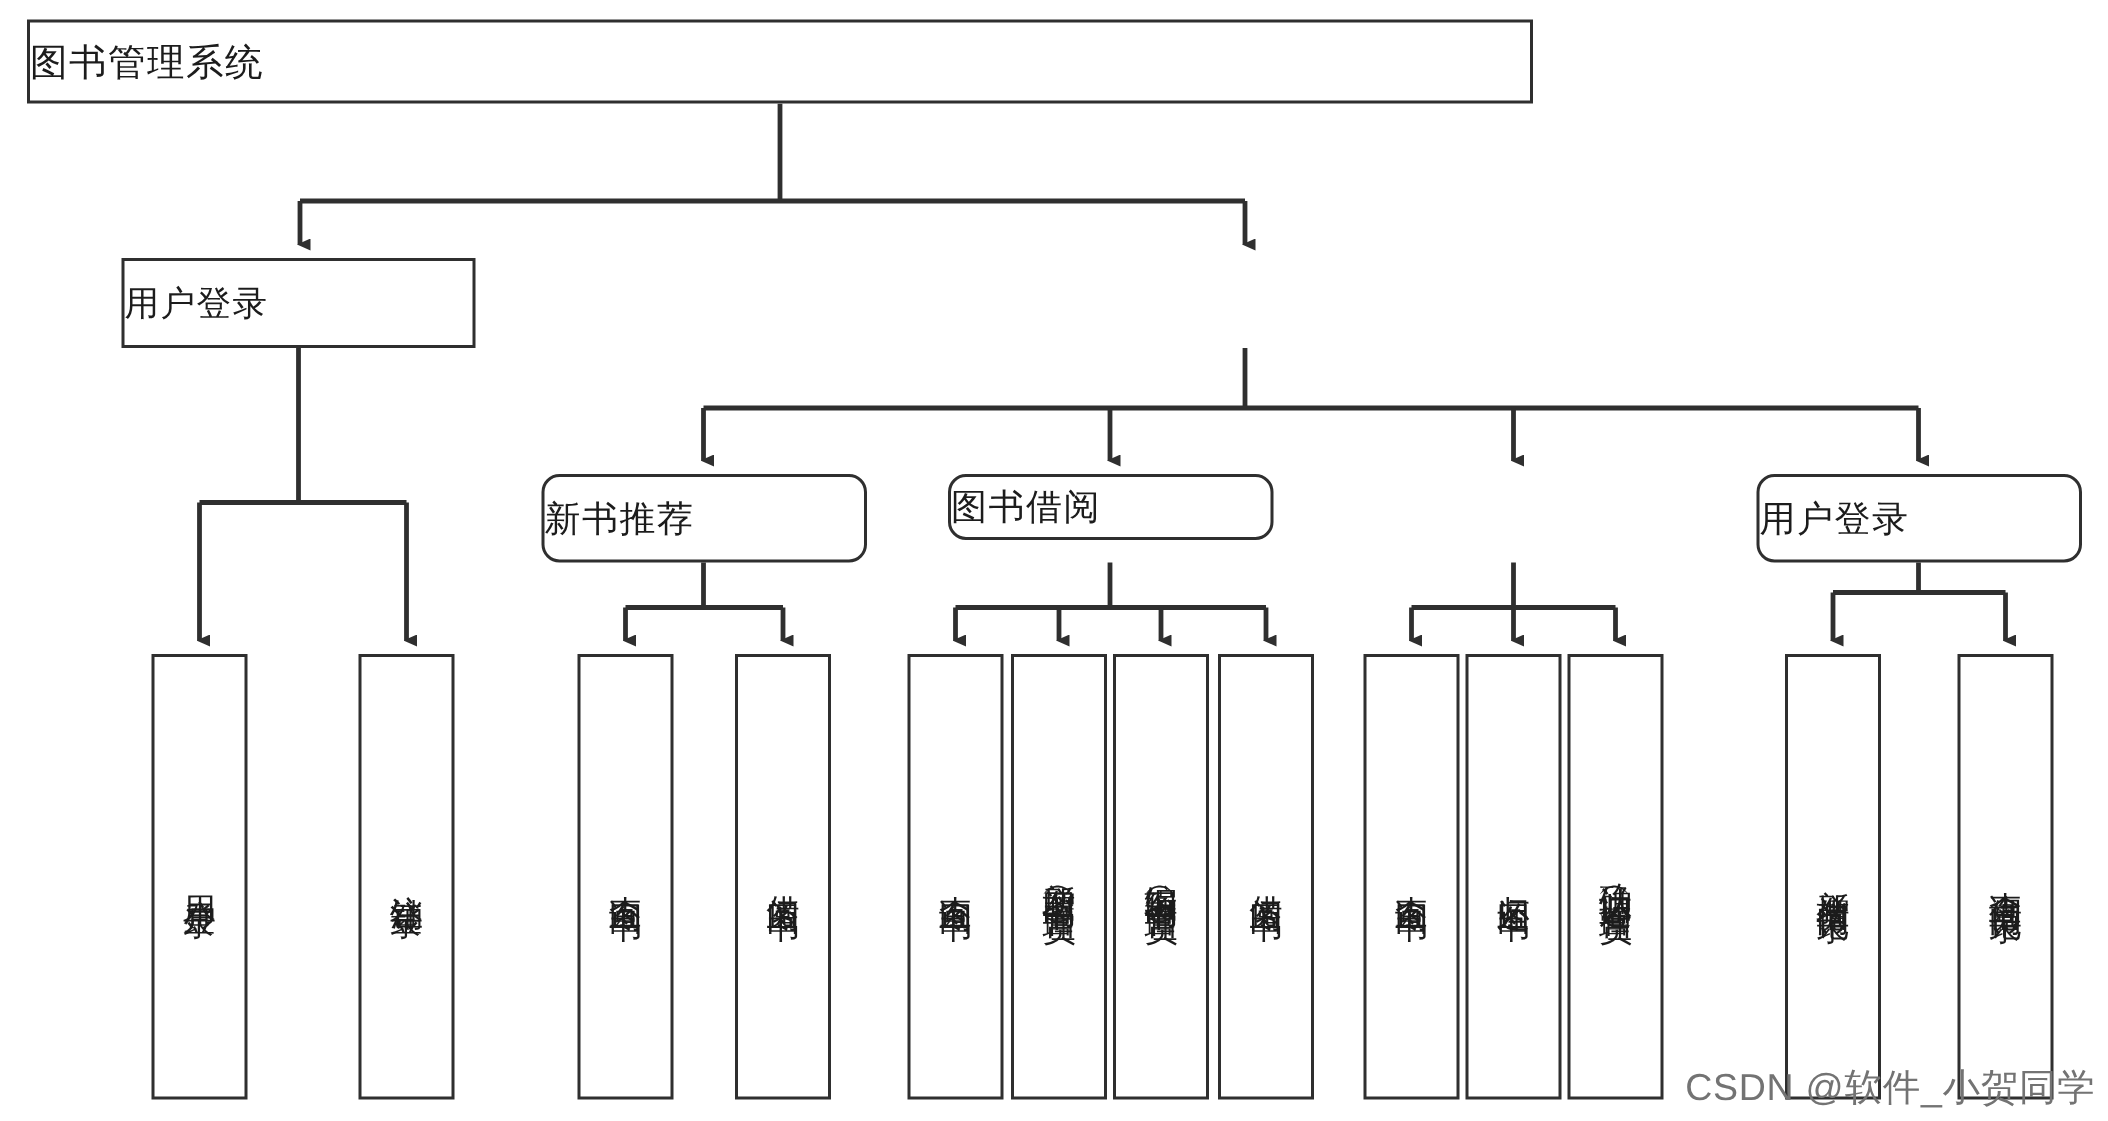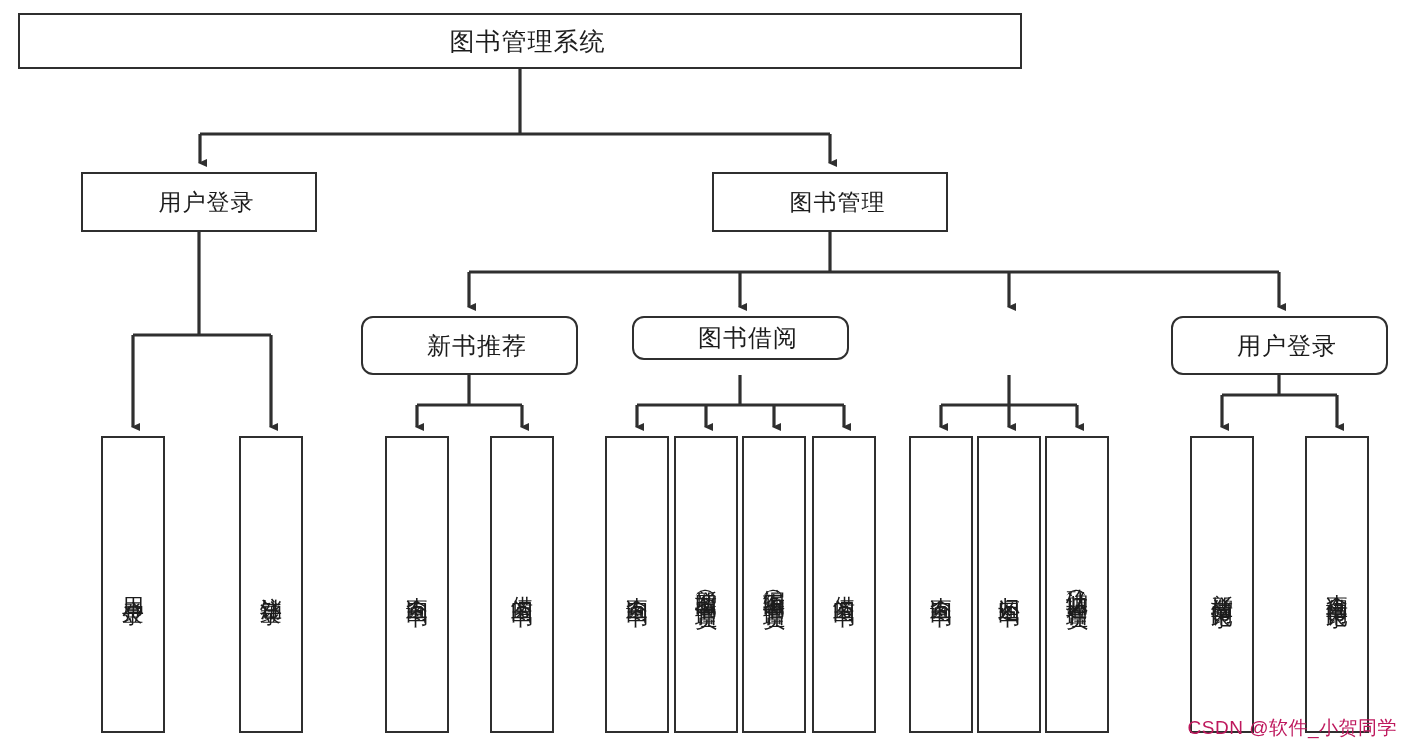--- a/index.html
+++ b/index.html
@@ -23,24 +23,23 @@
     height: 747px;
     pointer-events: none;
   }
   .node {
     position: absolute;
     box-sizing: border-box;
     border: 2px solid #2f2f2f;
     background: #ffffff;
     display: flex;
     align-items: center;
-    justify-content: center;
+    justify-content: flex-start;
     color: #1c1c1c;
     z-index: 2;
-    padding-left: 15px;
   }
   .node.root {
     font-size: 25px;
     letter-spacing: 1px;
   }
   .node.level2 {
     font-size: 23px;
     letter-spacing: 1px;
   }
   .node.level3 {
@@ -59,22 +58,22 @@
     writing-mode: vertical-rl;
     text-orientation: upright;
     white-space: nowrap;
     line-height: 1;
     text-align: center;
   }
   .watermark {
     position: absolute;
     right: 8px;
     bottom: 6px;
-    font-size: 19px;
-    color: #be185d;
+    font-size: 25px;
+    color: #737373;
     letter-spacing: 0.5px;
     z-index: 3;
     white-space: nowrap;
   }
 </style>
 </head>
 <body>
 
 <div id="canvas">
 
@@ -129,23 +128,20 @@
     </g>
   </svg>
 
   <div class="node root" style="left:18px; top:13px; width:1004px; height:56px;">
     <span>图书管理系统</span>
   </div>
 
   <div class="node level2" style="left:81px; top:172px; width:236px; height:60px;">
     <span>用户登录</span>
   </div>
-  <div class="node level2" style="left:712px; top:172px; width:236px; height:60px;">
-    <span>图书管理</span>
-  </div>
 
   <div class="node level3" style="left:361px; top:316px; width:217px; height:59px;">
     <span>新书推荐</span>
   </div>
   <div class="node level3" style="left:632px; top:316px; width:217px; height:44px;">
     <span>图书借阅</span>
   </div>
   <div class="node level3" style="left:1171px; top:316px; width:217px; height:59px;">
     <span>用户登录</span>
   </div>

